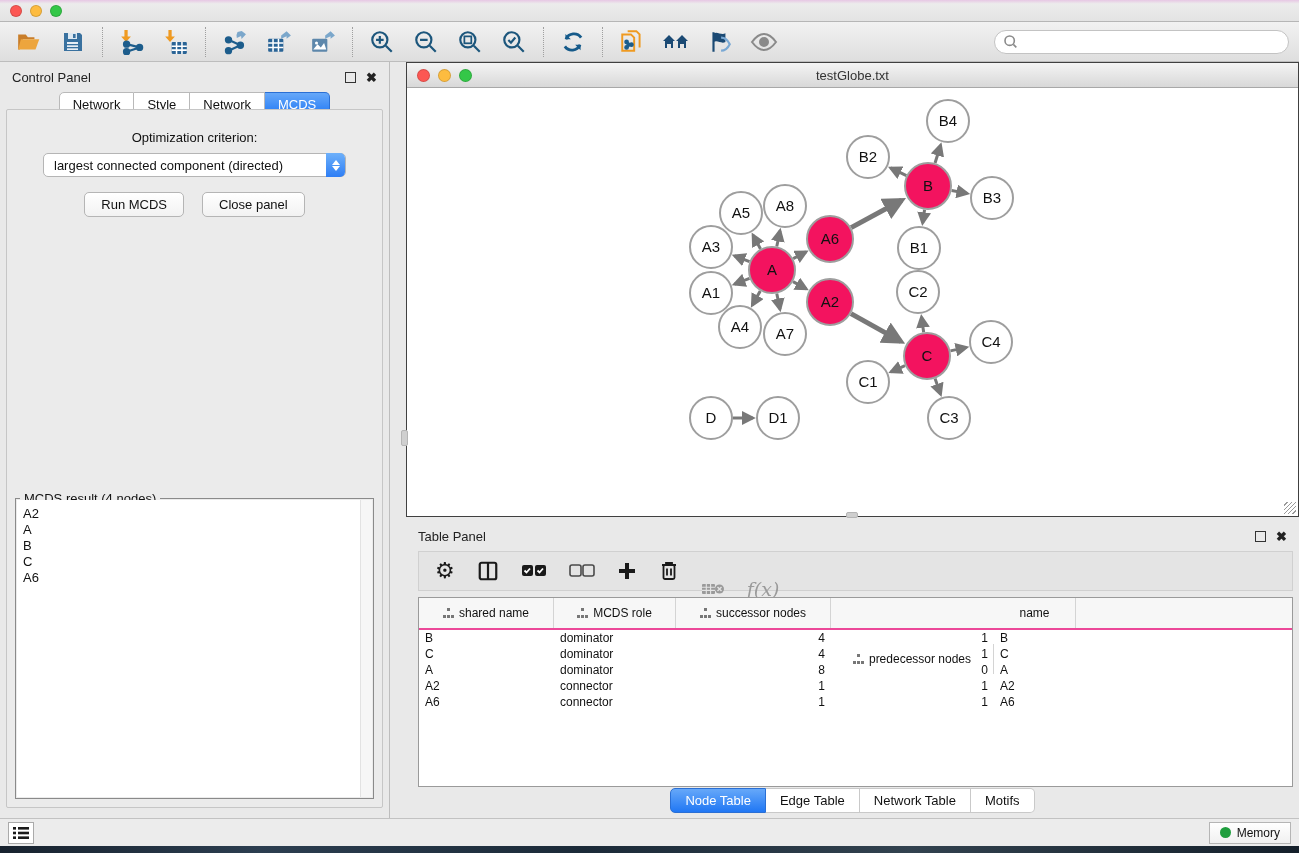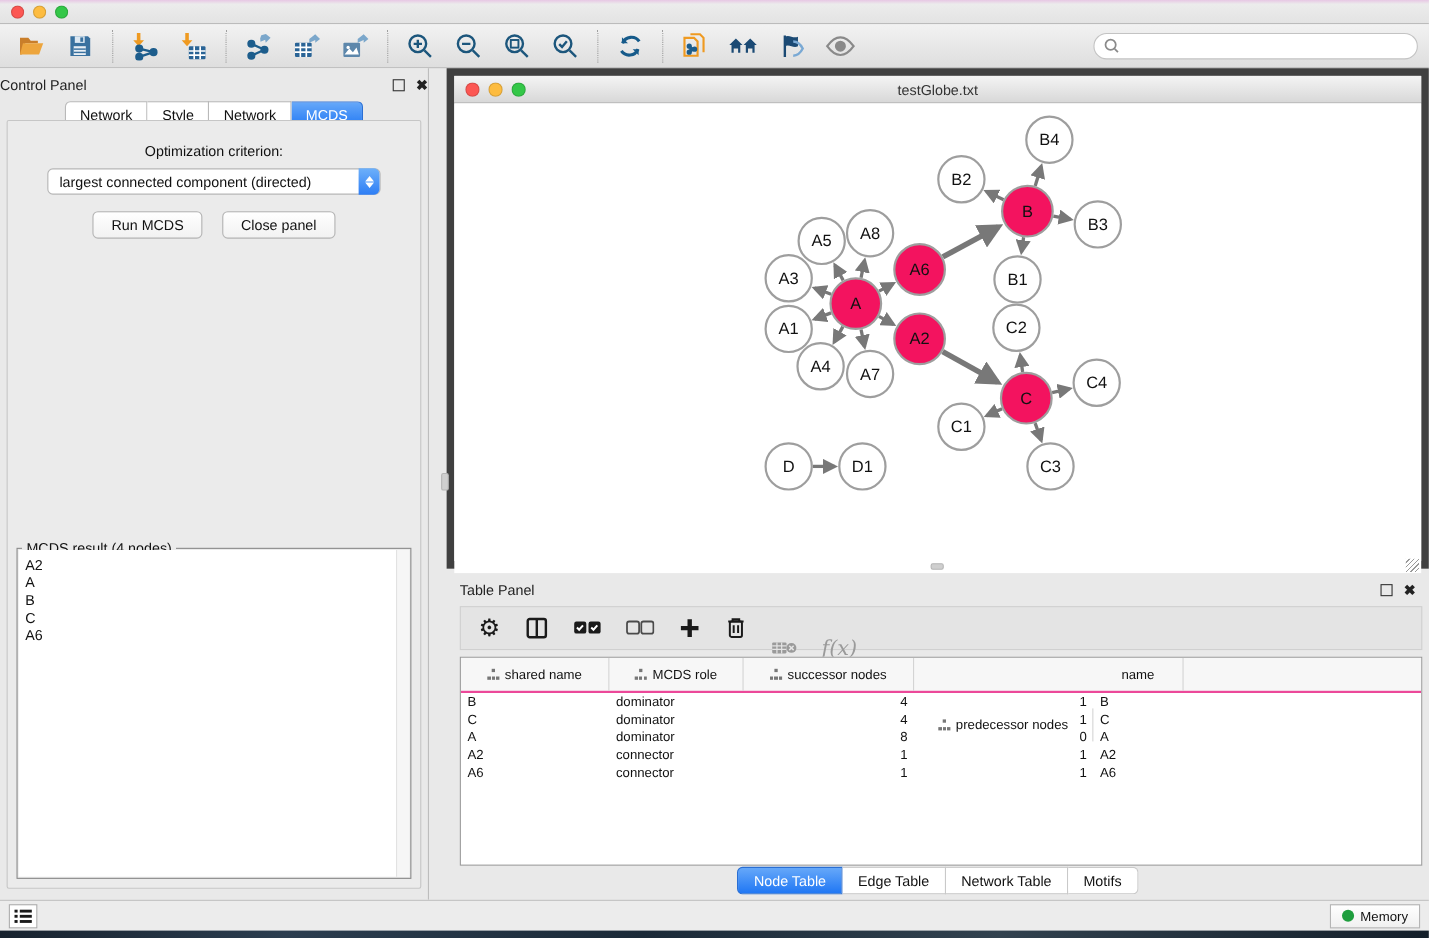--- a/index.html
+++ b/index.html
@@ -23,21 +23,21 @@
   .tb-group { display:flex; align-items:center; gap:14px; padding:0 14px; }
   .tb-sep { width:1px; height:30px; border-left:1px dotted #9f9f9f; }
   .tb-btn { width:30px; height:30px; display:flex; align-items:center; justify-content:center; cursor:default; }
   #search-wrap { margin-left:auto; margin-right:10px; position:relative; }
   #search-input { width:295px; height:24px; border:1px solid #c3c3c3; border-radius:12px;
     background:#fff; padding-left:28px; font-size:13px; outline:none; color:#333; }
   #search-icon { position:absolute; left:9px; top:4px; color:#8a8a8a; }
 
   
   #control-panel { left:0; top:62px; width:390px; height:756px; background:#e9e9e9; border-right:1px solid #bdbdbd; }
-  .panel-head { height:30px; display:flex; align-items:center; padding:0 0; }
+  .panel-head { height:30px; display:flex; align-items:center; padding:0 12px; }
   .panel-title { font-size:13px; color:#222; }
   .panel-head-btns { margin-left:auto; display:flex; gap:10px; align-items:center; }
   .float-icon { width:11px; height:11px; border:1.5px solid #333; display:inline-block; }
   .close-icon { font-size:13px; color:#222; font-weight:bold; line-height:1; }
   .seg-tabs { display:flex; justify-content:center; }
   .seg-tab { font-size:13px; padding:4px 13px; background:#fff; border:1px solid #b9b9b9; border-left:none; color:#111; }
   .seg-tab:first-child { border-left:1px solid #b9b9b9; border-radius:5px 0 0 5px; }
   .seg-tab:last-child { border-radius:0 5px 5px 0; }
   .seg-tab.sel { background:linear-gradient(#66a8f9,#2077f4); border-color:#2a6fd4; color:#fff; }
   #cp-content { position:absolute; left:6px; right:6px; top:47px; bottom:10px;
@@ -53,21 +53,21 @@
   .cp-buttons { position:absolute; top:82px; left:0; right:0; display:flex; justify-content:center; gap:18px; }
   .push-btn { font-size:13px; color:#111; background:linear-gradient(#ffffff,#f2f2f2);
     border:1px solid #b5b5b5; border-radius:5px; padding:4px 16px; }
   #result-box { position:absolute; left:8px; right:8px; top:388px; bottom:8px; border:1px solid #8a8a8a; }
   #result-legend { position:absolute; top:-8px; left:4px; background:#ebebeb; padding:0 4px; font-size:13px; color:#111; }
   #result-list { position:absolute; inset:1px; background:#fff; padding:6px 6px; overflow:hidden; }
   .result-item { font-size:13px; color:#111; line-height:16px; }
   #result-scroll { position:absolute; right:1px; top:1px; bottom:1px; width:12px; background:#f6f6f6; border-left:1px solid #e2e2e2; }
 
   
-  #net-window { left:406px; top:62px; width:893px; height:455px; border:7px solid #404040; background:#fff; }
+  #net-window { left:406px; top:62px; width:893px; height:455px; border:1px solid #404040; background:#fff; }
   #net-titlebar { height:25px; background:linear-gradient(#f4f4f4,#d8d8d8); border-bottom:1px solid #a8a8a8;
     display:flex; align-items:center; position:relative; }
   #net-titlebar .lights .light { width:13px; height:13px; }
   #net-title { position:absolute; left:0; right:0; text-align:center; font-size:13px; color:#333; }
   #net-canvas { position:relative; width:100%; height:428px; background:#fff; }
   #net-svg { position:absolute; left:0; top:0; }
   .scroll-nub-v { left:401px; top:430px; width:7px; height:16px; background:#cfcfcf; border:1px solid #b5b5b5; border-radius:2px; }
   .scroll-nub-h { left:846px; top:512px; width:12px; height:6px; background:#cfcfcf; border:1px solid #b5b5b5; border-radius:2px; }
   #resize-grip { position:absolute; right:2px; bottom:2px; width:12px; height:12px;
     background:repeating-linear-gradient(135deg, transparent 0 2px, #9a9a9a 2px 3px); }

